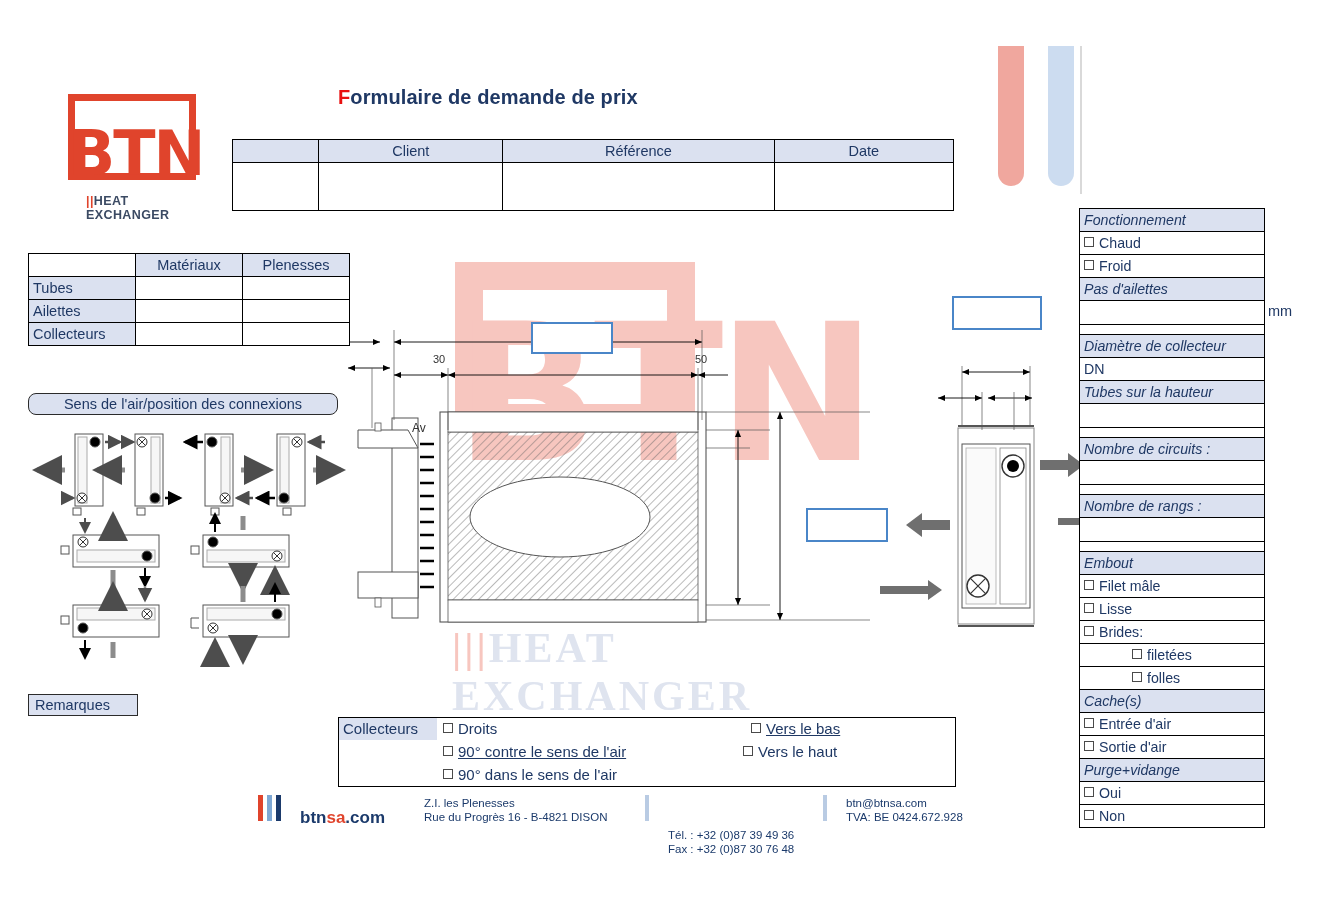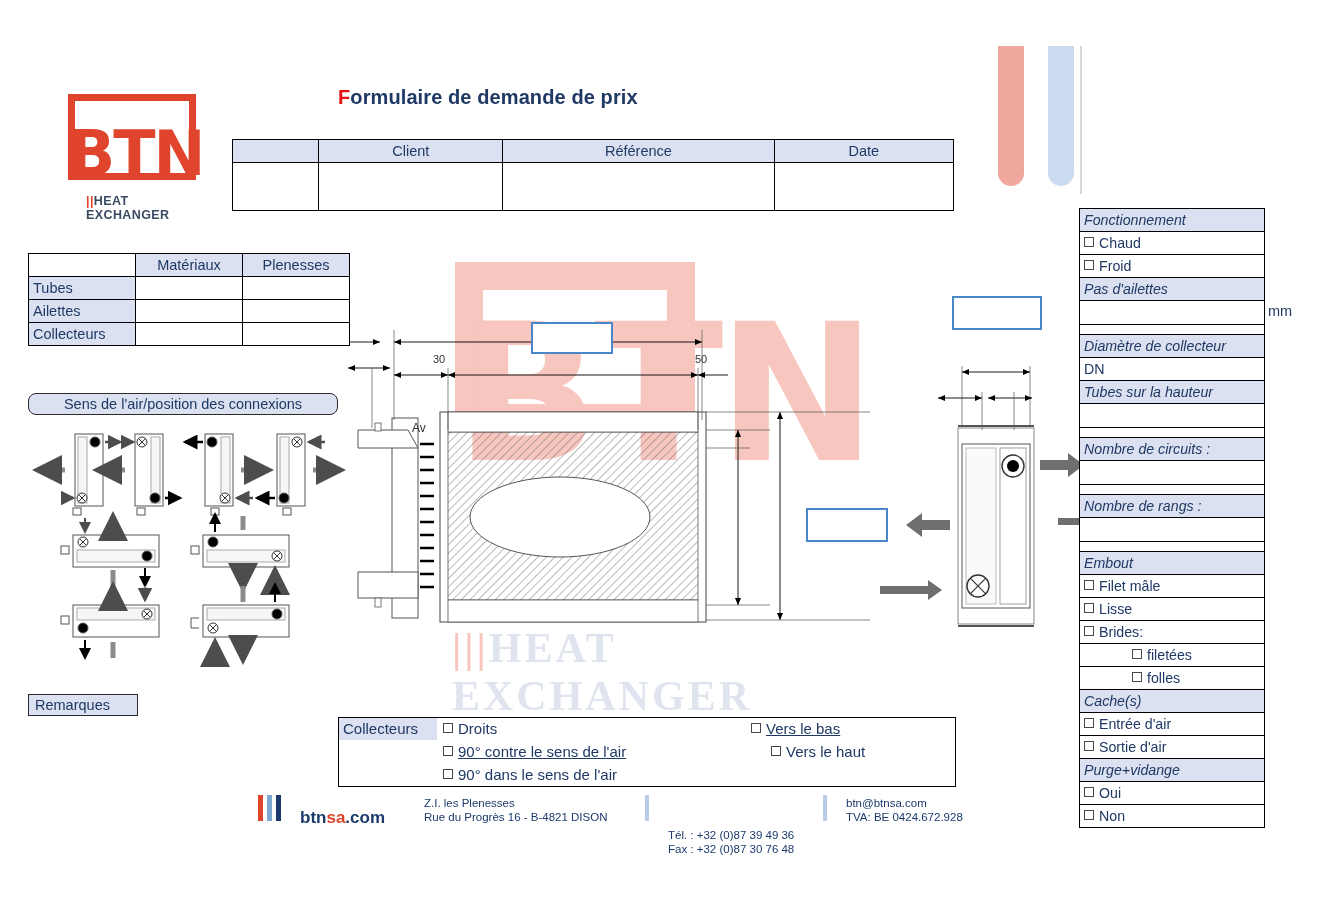--- a/index.html
+++ b/index.html
@@ -466,21 +466,21 @@
 </tbody>
   </table>
 <div class="mm">mm</div>
 
 <div class="col-box">
   <div class="col-lbl">Collecteurs</div>
   <div class="col-item" style="left:104px;top:2px;"><span class="cb"></span><span>Droits</span></div>
   <div class="col-item" style="left:104px;top:25px;text-decoration:underline;"><span class="cb"></span><span>90° contre le sens de l'air</span></div>
   <div class="col-item" style="left:104px;top:48px;"><span class="cb"></span><span>90° dans le sens de l'air</span></div>
   <div class="col-item" style="left:412px;top:2px;text-decoration:underline;"><span class="cb"></span><span>Vers le bas</span></div>
-  <div class="col-item" style="left:432px;top:25px;"><span class="cb"></span><span>Vers le haut</span></div>
+  <div class="col-item" style="left:404px;top:25px;"><span class="cb"></span><span>Vers le haut</span></div>
 </div>
 
 <div class="ft-bars">
   <i style="background:#e0442c;"></i><i style="background:#7fa8d4;"></i><i style="background:#1b3a6b;"></i>
 </div>
 <div class="ft-site">
   <span>btn</span><span class="red">sa</span><span>.com</span>
 </div>
 <div class="ft-col" style="left:424px;top:796px;">
   <div>Z.I. les Plenesses</div>

